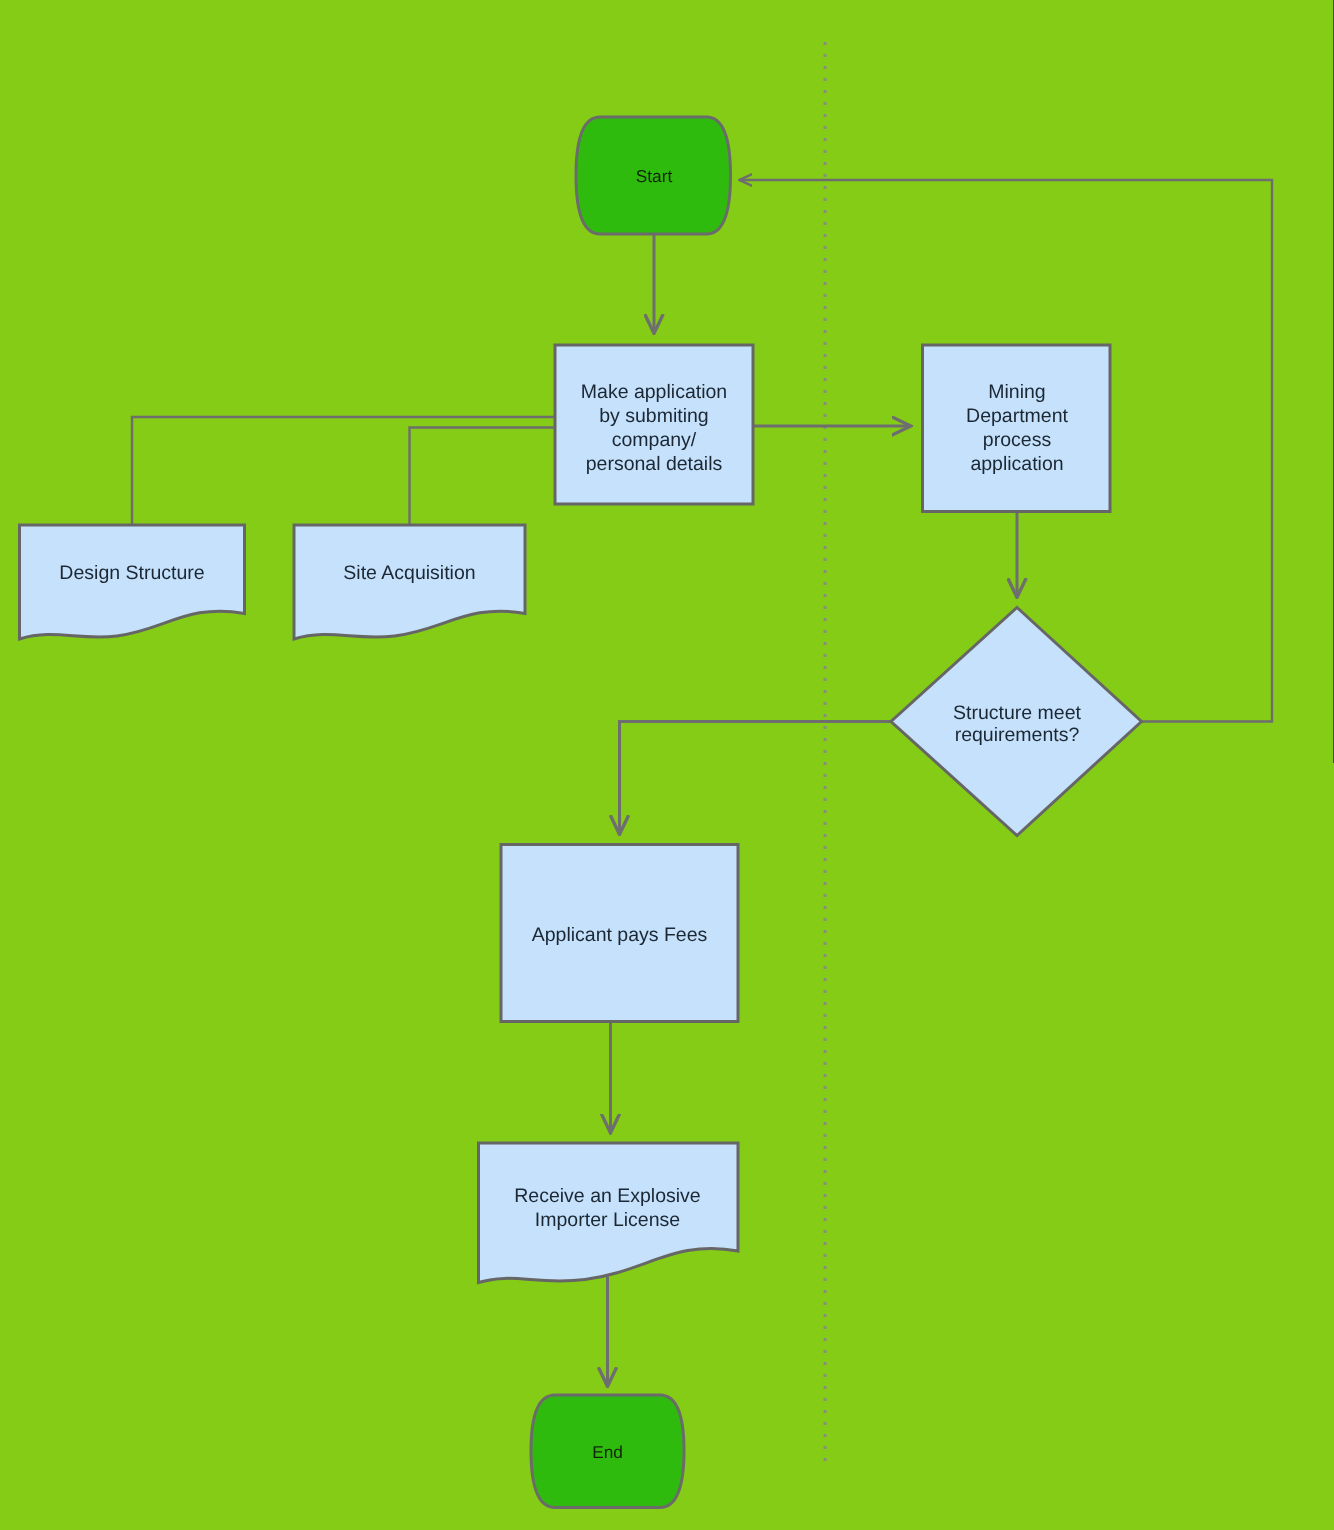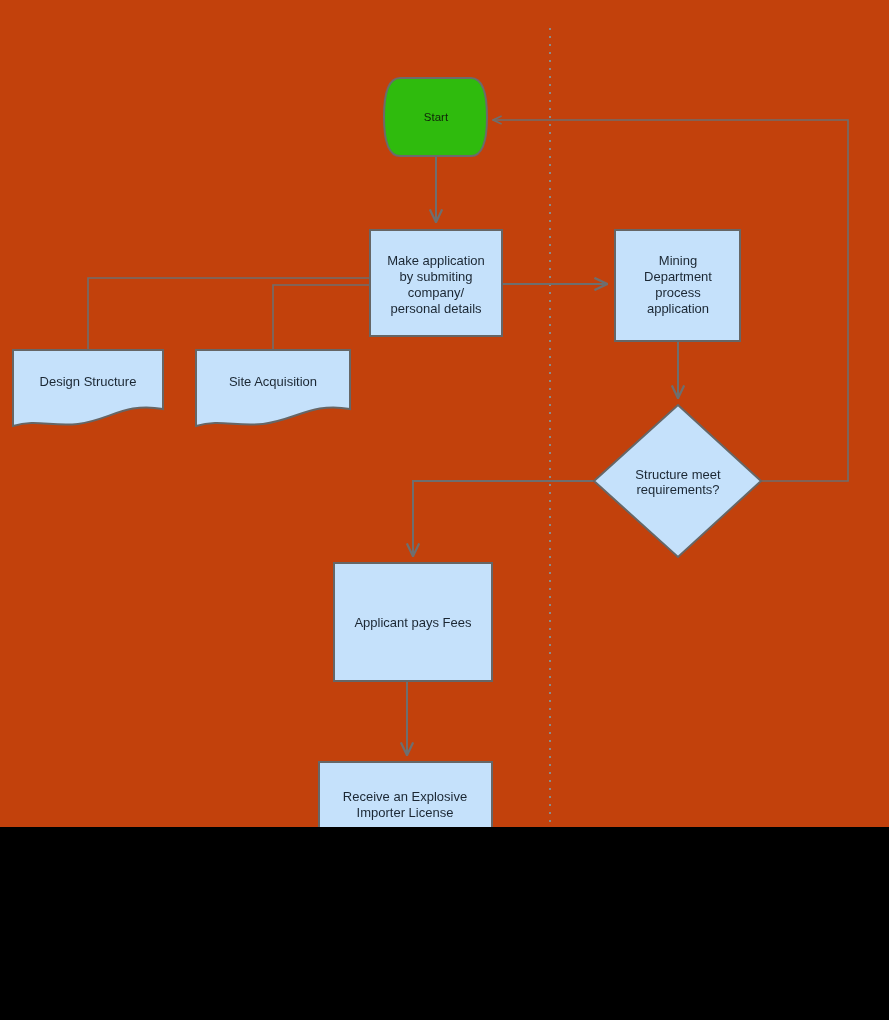--- a/index.html
+++ b/index.html
@@ -7,22 +7,22 @@
     margin: 0;
     padding: 0;
     background: #000000;
   }
   body {
     font-family: "Liberation Sans", sans-serif;
   }
   #canvas-wrap {
     position: relative;
     width: 889px;
-    height: 827px;
-    background: #c2410c;
+    height: 1020px;
+    background: #84cc16;
     overflow: hidden;
   }
   svg#flowchart {
     display: block;
     width: 889px;
     height: 1020px;
   }
   .node-shape {
     fill: #c5e1fb;
     stroke: #666666;

